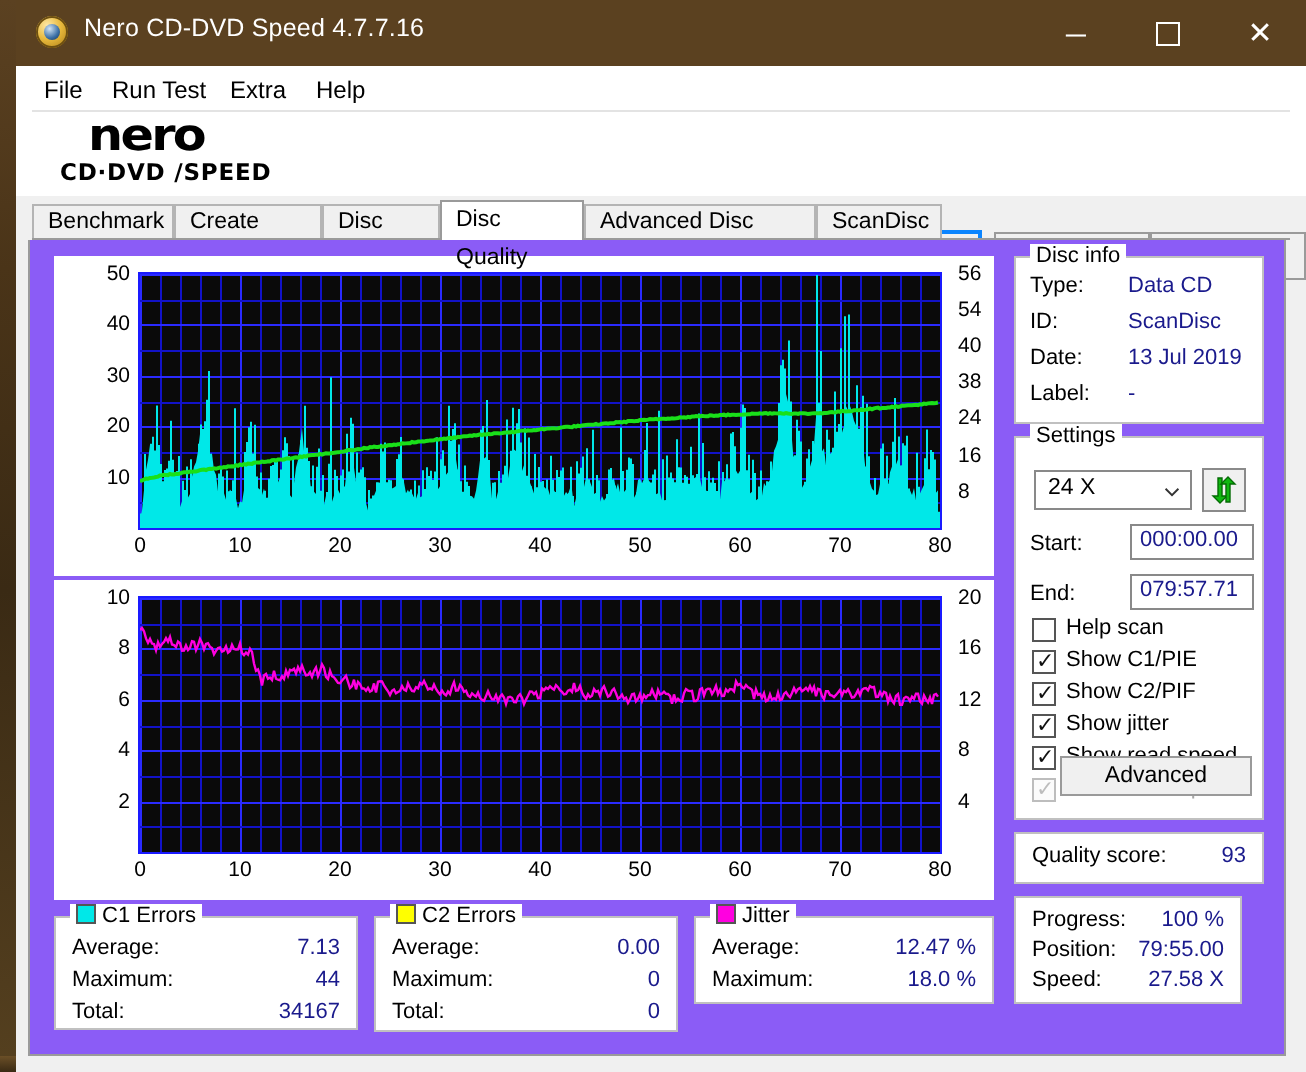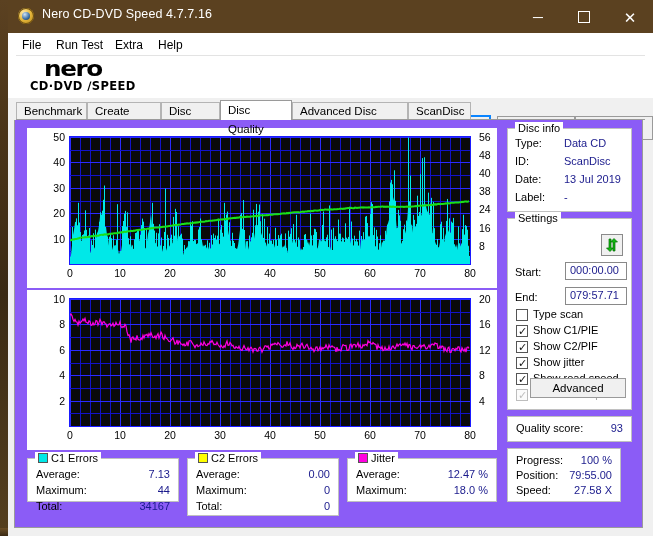--- a/index.html
+++ b/index.html
@@ -144,21 +144,21 @@
     position:absolute;border:1px solid #c0c0c0;box-sizing:border-box;background:#fff;
   }
   .grp > .cap{
     position:absolute;top:-7px;left:7px;background:#fff;padding:0 3px;font-size:11px;color:#000;
     white-space:nowrap;
   }
   .swatch{display:inline-block;width:8px;height:8px;border:1px solid #555;margin-right:3px;vertical-align:-1px;}
   .row-l{position:absolute;left:8px;font-size:11px;color:#000;}
   .row-r{position:absolute;font-size:11px;color:#1a1a8c;text-align:right;}
 
-  #grp-c1{left:12px;top:338px;width:152px;height:44px;}
+  #grp-c1{left:12px;top:338px;width:152px;height:57px;}
   #grp-c2{left:172px;top:338px;width:152px;height:58px;}
   #grp-jitter{left:332px;top:338px;width:150px;height:44px;}
 
   
   #grp-discinfo{left:492px;top:8px;width:125px;height:84px;}
   #grp-settings{left:492px;top:98px;width:125px;height:192px;}
   #grp-quality{left:492px;top:296px;width:125px;height:26px;}
   #grp-progress{left:492px;top:328px;width:114px;height:54px;}
 
   .di-l{position:absolute;left:7px;font-size:11px;color:#000;}
@@ -748,21 +748,21 @@
               <line x1="396.5" x2="396.5" y1="127" y2="88.97601577284017" stroke="#00e8e8" stroke-width="1"></line>
               <line x1="397.5" x2="397.5" y1="127" y2="92.69571163436578" stroke="#00e8e8" stroke-width="1"></line>
               <line x1="398.5" x2="398.5" y1="127" y2="112.40142148399973" stroke="#00e8e8" stroke-width="1"></line>
               <line x1="399.5" x2="399.5" y1="127" y2="118.92413182235161" stroke="#00e8e8" stroke-width="1"></line>
             </g>
             <path d="M0,103.32 L1,103.23 L2,102.73 L3,102.31 L4,102.38 L5,101.96 L6,101.88 L7,101.76 L8,101.53 L9,101.35 L10,100.70 L11,100.60 L12,100.39 L13,100.45 L14,100.56 L15,100.01 L16,100.29 L17,100.23 L18,99.90 L19,99.99 L20,99.82 L21,99.31 L22,99.10 L23,99.17 L24,99.10 L25,98.74 L26,98.82 L27,98.72 L28,98.71 L29,98.44 L30,98.07 L31,97.87 L32,97.73 L33,98.02 L34,97.57 L35,97.34 L36,97.45 L37,97.20 L38,97.39 L39,97.02 L40,96.76 L41,96.84 L42,96.53 L43,96.69 L44,96.19 L45,96.21 L46,96.15 L47,96.23 L48,95.55 L49,95.90 L50,95.26 L51,95.58 L52,95.09 L53,95.36 L54,94.78 L55,94.87 L56,94.93 L57,94.40 L58,94.27 L59,94.19 L60,94.19 L61,93.78 L62,94.01 L63,93.93 L64,93.62 L65,93.75 L66,93.14 L67,93.04 L68,93.31 L69,92.71 L70,92.76 L71,92.89 L72,92.75 L73,92.31 L74,92.19 L75,92.34 L76,92.15 L77,91.85 L78,91.60 L79,91.90 L80,91.26 L81,91.52 L82,91.07 L83,91.32 L84,90.70 L85,90.62 L86,90.53 L87,90.44 L88,90.41 L89,90.42 L90,89.97 L91,90.29 L92,89.98 L93,89.69 L94,89.71 L95,89.69 L96,89.47 L97,89.41 L98,89.21 L99,89.07 L100,88.97 L101,88.82 L102,88.79 L103,88.39 L104,88.00 L105,88.02 L106,88.07 L107,88.14 L108,87.83 L109,87.53 L110,87.66 L111,87.42 L112,86.94 L113,87.11 L114,87.11 L115,86.51 L116,86.64 L117,86.28 L118,86.50 L119,86.49 L120,86.25 L121,86.26 L122,86.13 L123,85.98 L124,85.66 L125,85.48 L126,85.61 L127,85.26 L128,85.48 L129,85.12 L130,85.09 L131,84.65 L132,84.77 L133,84.69 L134,84.63 L135,84.58 L136,84.00 L137,84.26 L138,84.14 L139,83.80 L140,83.81 L141,83.68 L142,83.79 L143,83.52 L144,83.43 L145,83.19 L146,83.21 L147,83.10 L148,82.63 L149,82.89 L150,82.56 L151,82.58 L152,82.23 L153,82.46 L154,82.11 L155,81.88 L156,82.21 L157,81.67 L158,81.90 L159,81.37 L160,81.56 L161,81.29 L162,81.15 L163,81.07 L164,80.98 L165,80.78 L166,80.97 L167,80.56 L168,80.77 L169,80.48 L170,80.17 L171,80.52 L172,80.12 L173,80.28 L174,79.86 L175,80.09 L176,80.01 L177,79.60 L178,79.68 L179,79.63 L180,79.76 L181,79.55 L182,79.37 L183,79.30 L184,79.13 L185,79.21 L186,78.91 L187,79.16 L188,78.81 L189,78.58 L190,78.42 L191,78.31 L192,78.26 L193,78.46 L194,78.19 L195,78.31 L196,78.27 L197,78.00 L198,78.12 L199,77.89 L200,77.71 L201,77.45 L202,77.70 L203,77.43 L204,77.20 L205,77.22 L206,77.16 L207,77.08 L208,77.27 L209,77.11 L210,76.91 L211,76.68 L212,76.52 L213,76.42 L214,76.35 L215,76.50 L216,76.57 L217,75.96 L218,76.33 L219,75.86 L220,76.09 L221,75.73 L222,75.58 L223,75.45 L224,75.32 L225,75.34 L226,75.34 L227,75.34 L228,74.97 L229,75.37 L230,75.20 L231,74.87 L232,74.73 L233,74.60 L234,74.87 L235,74.62 L236,74.62 L237,74.60 L238,74.07 L239,74.17 L240,74.00 L241,74.26 L242,73.85 L243,74.15 L244,73.54 L245,73.55 L246,73.56 L247,73.67 L248,73.48 L249,73.46 L250,73.01 L251,72.94 L252,72.87 L253,72.95 L254,72.82 L255,72.56 L256,72.60 L257,72.64 L258,72.45 L259,72.70 L260,72.45 L261,72.36 L262,72.41 L263,72.46 L264,72.24 L265,72.36 L266,72.18 L267,72.22 L268,72.12 L269,71.98 L270,71.66 L271,71.69 L272,71.67 L273,71.88 L274,71.44 L275,71.69 L276,71.24 L277,71.30 L278,71.06 L279,71.07 L280,71.18 L281,70.86 L282,71.06 L283,71.18 L284,71.16 L285,70.64 L286,70.77 L287,70.96 L288,70.75 L289,70.85 L290,70.50 L291,70.51 L292,70.33 L293,70.74 L294,70.25 L295,70.58 L296,70.43 L297,70.42 L298,70.49 L299,70.36 L300,70.42 L301,70.32 L302,70.24 L303,70.21 L304,70.15 L305,70.15 L306,69.73 L307,69.89 L308,69.83 L309,69.86 L310,69.67 L311,69.82 L312,69.59 L313,69.47 L314,69.89 L315,69.52 L316,69.88 L317,69.60 L318,69.69 L319,69.78 L320,69.52 L321,69.78 L322,69.87 L323,69.54 L324,69.78 L325,69.92 L326,70.02 L327,69.72 L328,69.70 L329,69.98 L330,69.67 L331,69.66 L332,69.68 L333,69.74 L334,70.03 L335,69.84 L336,69.69 L337,69.59 L338,69.67 L339,69.68 L340,69.52 L341,69.77 L342,69.56 L343,69.54 L344,69.39 L345,69.16 L346,68.98 L347,69.24 L348,69.13 L349,68.64 L350,68.92 L351,68.45 L352,68.63 L353,68.69 L354,68.62 L355,68.59 L356,68.47 L357,68.11 L358,68.17 L359,68.18 L360,68.03 L361,67.84 L362,67.94 L363,67.82 L364,67.67 L365,67.21 L366,67.65 L367,67.21 L368,66.94 L369,66.83 L370,67.29 L371,67.01 L372,66.98 L373,66.98 L374,66.77 L375,66.75 L376,66.29 L377,66.61 L378,66.10 L379,66.48 L380,66.28 L381,65.82 L382,65.86 L383,65.75 L384,65.66 L385,65.61 L386,65.57 L387,65.47 L388,65.39 L389,65.57 L390,65.17 L391,65.21 L392,64.80 L393,64.94 L394,64.68 L395,64.58 L396,64.53 L397,64.62 L398,64.49 L399,64.28 " fill="none" stroke="#19e019" stroke-width="2"></path>
           </svg>
         </div>
       <div class="axis-right">
         <div class="ytick2" style="top:9px;left:6px">56</div>
-        <div class="ytick2" style="top:27px;left:6px">48</div>
+        <div class="ytick2" style="top:27px;left:6px">54</div>
         <div class="ytick2" style="top:45px;left:6px">40</div>
         <div class="ytick2" style="top:63px;left:6px">38</div>
         <div class="ytick2" style="top:81px;left:6px">24</div>
         <div class="ytick2" style="top:100px;left:6px">16</div>
         <div class="ytick2" style="top:118px;left:6px">8</div>
       </div>
       <div class="axis-bottom">
         <div class="xtick" style="left:43px">0</div>
         <div class="xtick" style="left:93px">10</div>
         <div class="xtick" style="left:143px">20</div>
@@ -901,39 +901,45 @@
       <div class="di-v" style="top:26px">ScanDisc</div>
       <div class="di-l" style="top:44px">Date:</div>
       <div class="di-v" style="top:44px">13 Jul 2019</div>
       <div class="di-l" style="top:62px">Label:</div>
       <div class="di-v" style="top:62px">-</div>
     </div>
 
     <div class="grp" id="grp-settings">
       <div class="cap">Settings</div>
 
+      <div id="speed-select">
+        <span class="txt">24 X</span>
+        <svg class="chev" viewBox="0 0 10 10">
+          <path d="M1 3 L5 7 L9 3" stroke="#333" stroke-width="1.2" fill="none"></path>
+        </svg>
+      </div>
       <div id="refresh-btn">
         <svg width="16" height="16" viewBox="0 0 16 16" style="position:absolute;left:2px;top:2px">
           <path d="M5 2 L5 11 L2.5 11 L6 14.5 L9.5 11 L7 11 L7 2 Z" fill="#0fb80f" stroke="#046b04" stroke-width=".7"></path>
           <path d="M11 14 L11 5 L13.5 5 L10 1.5 L6.5 5 L9 5 L9 14 Z" fill="#0fb80f" stroke="#046b04" stroke-width=".7"></path>
         </svg>
       </div>
 
       <div class="fieldlbl" style="top:47px">Start:</div>
       <div class="fieldbox" style="top:43px">
         <span class="v">000:00.00</span>
       </div>
       <div class="fieldlbl" style="top:72px">End:</div>
       <div class="fieldbox" style="top:68px">
         <span class="v">079:57.71</span>
       </div>
 
       <div class="cbrow" style="top:90px">
         <span class="cb"></span>
-        <span class="cblbl">Type scan</span>
+        <span class="cblbl">Help scan</span>
       </div>
       <div class="cbrow" style="top:106px">
         <span class="cb">
             <span class="tick">✓</span>
           </span>
         <span class="cblbl">Show C1/PIE</span>
       </div>
       <div class="cbrow" style="top:122px">
         <span class="cb">
             <span class="tick">✓</span>

